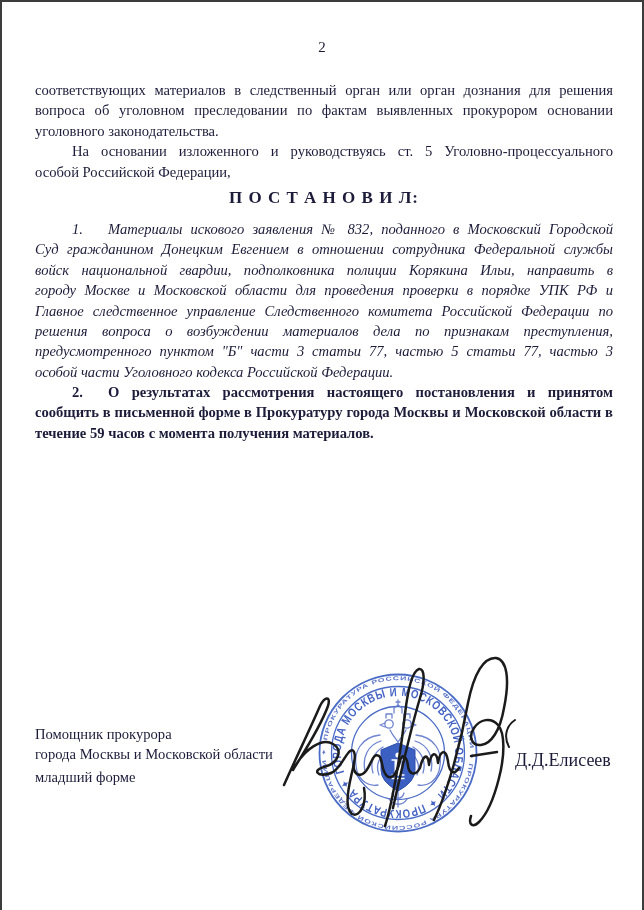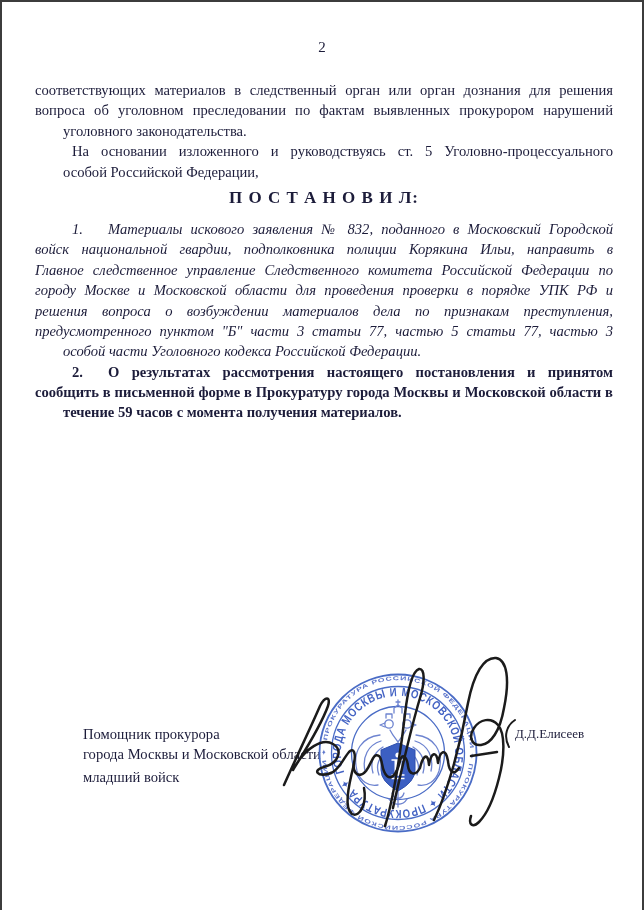--- a/index.html
+++ b/index.html
@@ -20,87 +20,87 @@
     text-align:center;font-size:15px;line-height:18px;
   }
   .doc-text{
     position:absolute;left:33px;top:78px;width:578px;
     font-size:14.6px;
   }
   .ln{
     line-height:20.4px;height:20.4px;overflow:hidden;
     text-align:justify;text-align-last:justify;
   }
-  .ln.last{text-align:left;text-align-last:left;margin-left:28px;}
+  .ln.last{text-align:left;text-align-last:left;}
   .ln.indent{text-indent:37px;}
   .num{display:inline-block;width:36px;margin-left:37px;}
   .doc-heading{
     margin-top:4px;
     font-size:17px;line-height:24px;font-weight:bold;
     text-align:center;text-align-last:center;letter-spacing:1px;
   }
   .para-item{margin-top:9px;font-style:italic;}
   .para-item2{margin-top:0;font-weight:bold;}
   .sig-block{
     position:absolute;left:33px;top:722px;
     font-size:14.6px;
-    margin-left:48px;
   }
   .sig-block .sln{line-height:20.4px;}
   .sig-block .sln.gap{margin-top:2px;}
   .sig-name{
-    position:absolute;left:513px;top:723px;
-    font-size:13px;line-height:18px;
+    position:absolute;left:513px;top:749px;
+    font-size:18px;line-height:18px;
   }
   .stamp-svg{position:absolute;left:310px;top:665px;width:172px;height:172px;}
   .signature-svg{position:absolute;left:250px;top:636px;width:320px;height:200px;}
   .ring-big{font-family:"Liberation Sans","DejaVu Sans",sans-serif;font-size:12px;font-weight:bold;letter-spacing:1px;}
   .ring-small{font-family:"Liberation Sans","DejaVu Sans",sans-serif;font-size:5.6px;font-weight:bold;letter-spacing:0.5px;}
 </style>
 </head>
 <body>
 
 <div class="page">
 
   <div class="page-number">2</div>
 
   <div class="doc-text">
     <div>
       <div class="ln">соответствующих материалов в следственный орган или орган дознания для решения</div>
-      <div class="ln">вопроса об уголовном преследовании по фактам выявленных прокурором нарушений</div>
+      <div class="ln">вопроса об уголовном преследовании по фактам выявленных прокурором основании</div>
       <div class="ln last">уголовного законодательства.</div>
     </div>
     <div>
       <div class="ln indent">На основании изложенного и руководствуясь ст. 5 Уголовно-процессуального</div>
       <div class="ln last">особой Российской Федерации,</div>
     </div>
 
     <div class="doc-heading">П О С Т А Н О В И Л:</div>
 
     <div class="para-item">
       <div class="ln"><span class="num">1.</span><span>Материалы искового заявления № 832, поданного в Московский Городской</span></div>
+      <div class="ln">Суд гражданином Донецким Евгением в отношении сотрудника Федеральной службы</div>
       <div class="ln">войск национальной гвардии, подполковника полиции Корякина Ильи, направить в</div>
+      <div class="ln">городу Москве и Московской области для проведения проверки в порядке УПК РФ и</div>
       <div class="ln">Главное следственное управление Следственного комитета Российской Федерации по</div>
-      <div class="ln">городу Москве и Московской области для проведения проверки в порядке УПК РФ и</div>
       <div class="ln">решения вопроса о возбуждении материалов дела по признакам преступления,</div>
       <div class="ln">предусмотренного пунктом "Б" части 3 статьи 77, частью 5 статьи 77, частью 3 статьи 80</div>
       <div class="ln last">особой части Уголовного кодекса Российской Федерации.</div>
     </div>
 
     <div class="para-item2">
       <div class="ln"><span class="num">2.</span><span>О результатах рассмотрения настоящего постановления и принятом решении</span></div>
       <div class="ln">сообщить  в письменной форме в Прокуратуру города Москвы и Московской области в</div>
       <div class="ln last">течение 59 часов с момента получения материалов.</div>
     </div>
   </div>
 
   <div class="sig-block">
     <div class="sln">Помощник прокурора</div>
     <div class="sln">города Москвы и Московской области</div>
-    <div class="sln gap">младший войск</div>
+    <div class="sln gap">младший форме</div>
   </div>
 
   <div class="sig-name">Д.Д.Елисеев</div>
 
   <svg class="stamp-svg" viewBox="0 0 172 172">
     <g>
       <circle cx="86" cy="86" r="78.5" fill="none" stroke="#4a6cc6" stroke-width="1.8"></circle>
       <circle cx="86" cy="86" r="66.5" fill="none" stroke="#4a6cc6" stroke-width="1.3"></circle>
       <circle cx="86" cy="86" r="46.5" fill="none" stroke="#4a6cc6" stroke-width="1.3"></circle>
     </g>

